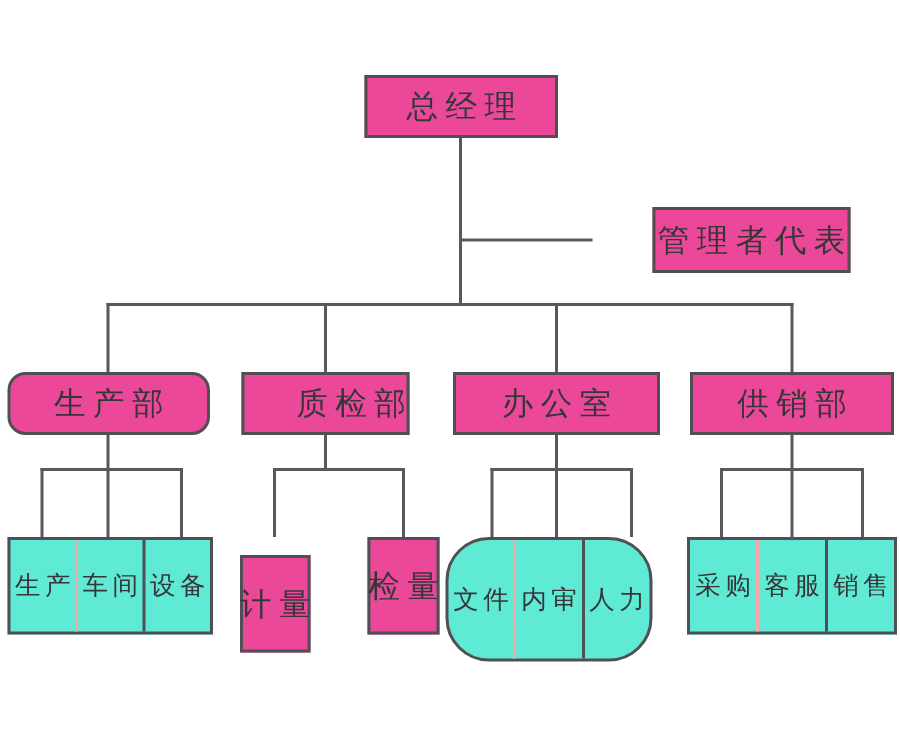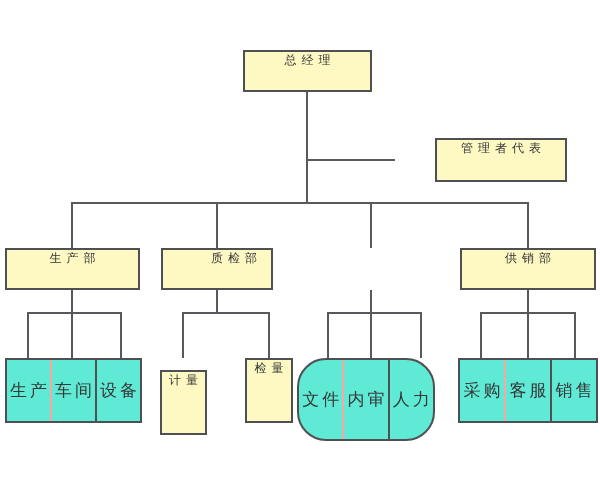--- a/index.html
+++ b/index.html
@@ -1,42 +1,42 @@
 <!DOCTYPE html>
 <html><head>
 <meta charset="utf-8">
 <style>
   html,body{margin:0;padding:0;background:#ffffff;}
   #canvas{
     position:relative;width:600px;height:491px;background:#ffffff;overflow:hidden;
     font-family:"Liberation Serif","DejaVu Serif",serif;
   }
   .box{
-    position:absolute;border:2px solid #4f5053;background:#fef9c3;
-    display:flex;justify-content:center;
-    color:#363638;font-size:12px;letter-spacing:5px;text-indent:5px;
+    position:absolute;border:2px solid #4f5053;background:#ec4899;
+    display:flex;align-items:center;justify-content:center;
+    color:#363638;font-size:21px;letter-spacing:5px;text-indent:5px;
     box-sizing:border-box;white-space:nowrap;
   }
   .cellgroup{
     position:absolute;border:2px solid #4f5053;background:#5eead4;
     display:flex;box-sizing:border-box;
   }
   .cell{
     flex:1;display:flex;align-items:center;justify-content:center;
     color:#363638;font-size:17px;letter-spacing:3px;text-indent:3px;
     box-sizing:border-box;white-space:nowrap;
   }
   .cell.mid{border-left:2px solid #fca5a5;border-right:2px solid #4f5053;}
   .hline{position:absolute;height:2px;background:#58595c;}
   .vline{position:absolute;width:2px;background:#58595c;}
 
   
   #root-box        {left:243px;top:50px; width:129px;height:42px;}
   #mgmt-rep-box    {left:395px;top:138px;width:132px;height:44px;margin-left:40px;}
-  #dept-production {left:5px;  top:248px;width:135px;height:42px;}
+  #dept-production {left:5px;  top:248px;width:135px;height:42px;border-radius:12px;}
   #dept-quality    {left:161px;top:248px;width:112px;height:42px;padding-left:34px;}
   #dept-office     {left:302px;top:248px;width:138px;height:42px;}
   #dept-supply     {left:460px;top:248px;width:136px;height:42px;}
   #group-production{left:5px;  top:358px;width:137px;height:65px;}
   #unit-metrology  {left:160px;top:358px;width:47px; height:65px;margin-top:12px;}
   #unit-inspection {left:245px;top:358px;width:48px; height:65px;}
   #group-office    {left:297px;top:358px;width:138px;height:83px;border-radius:29px;}
   #group-supply    {left:458px;top:358px;width:140px;height:65px;}
 
   
@@ -100,20 +100,23 @@
   <div class="box" id="mgmt-rep-box">
     <span>管理者代表</span>
   </div>
 
   <div class="box" id="dept-production">
     <span>生产部</span>
   </div>
   <div class="box" id="dept-quality">
     <span>质检部</span>
   </div>
+  <div class="box" id="dept-office">
+    <span>办公室</span>
+  </div>
   <div class="box" id="dept-supply">
     <span>供销部</span>
   </div>
 
   <div class="cellgroup" id="group-production">
     <div class="cell">
       <span>生产</span>
     </div>
     <div class="cell mid">
       <span>车间</span>

